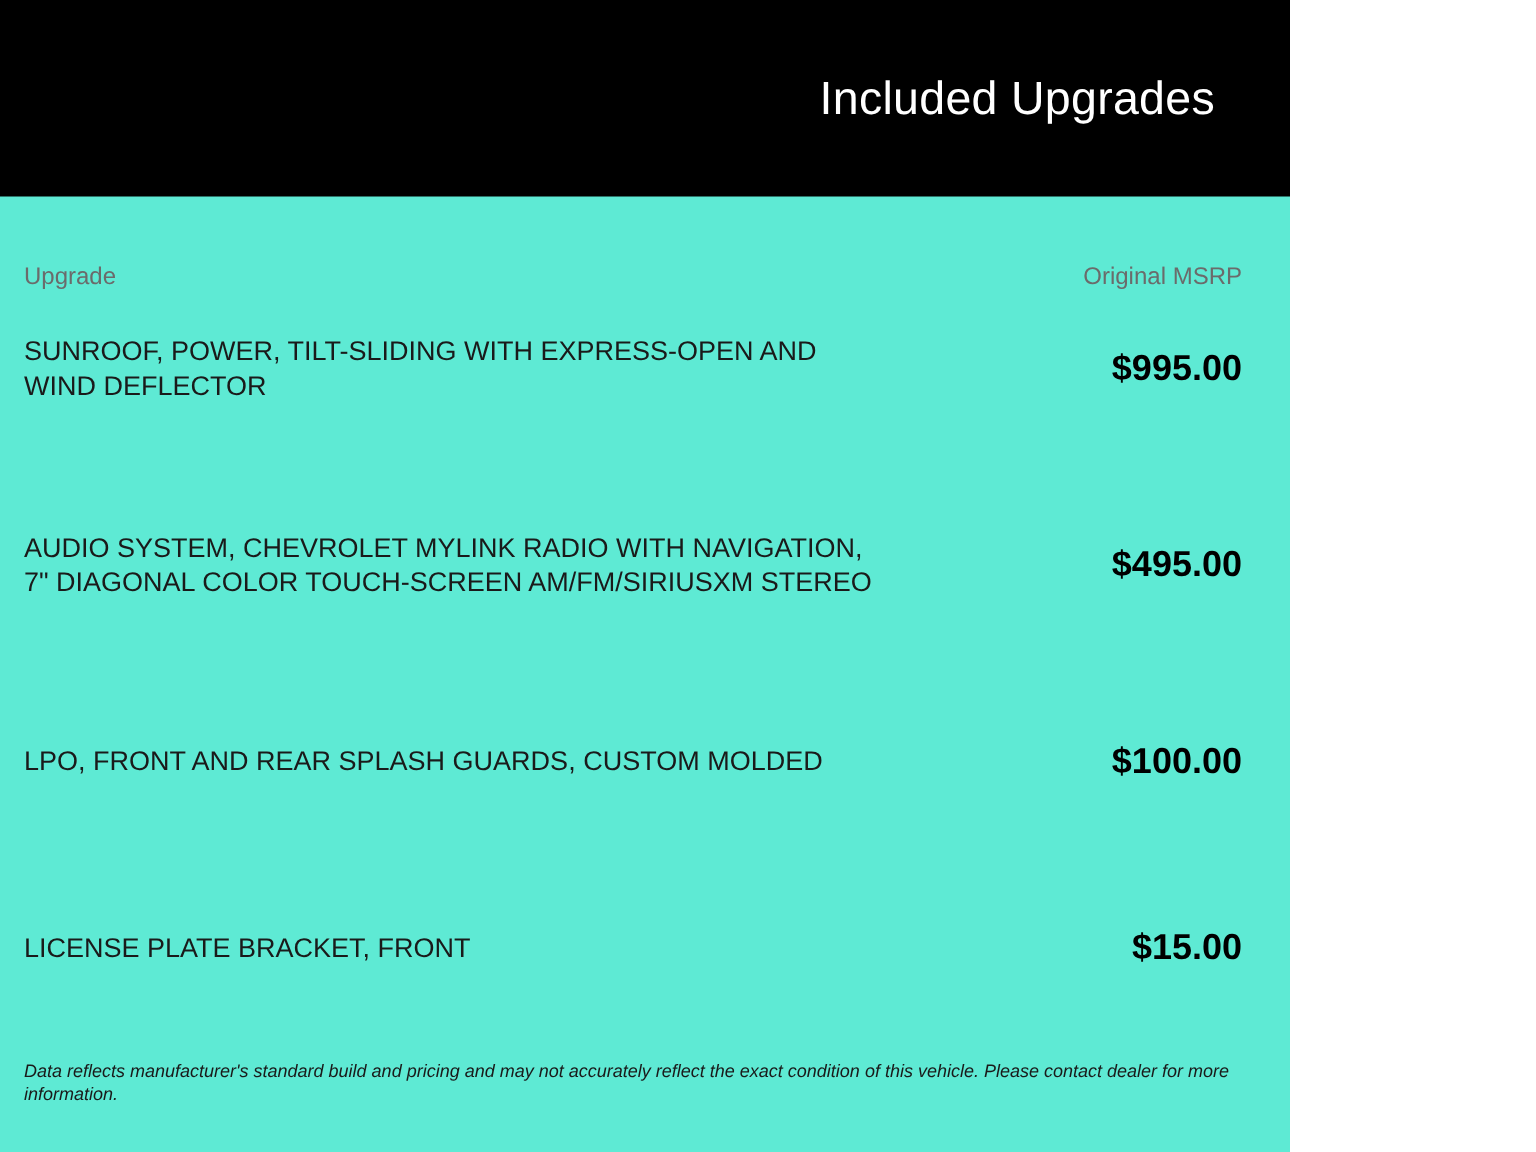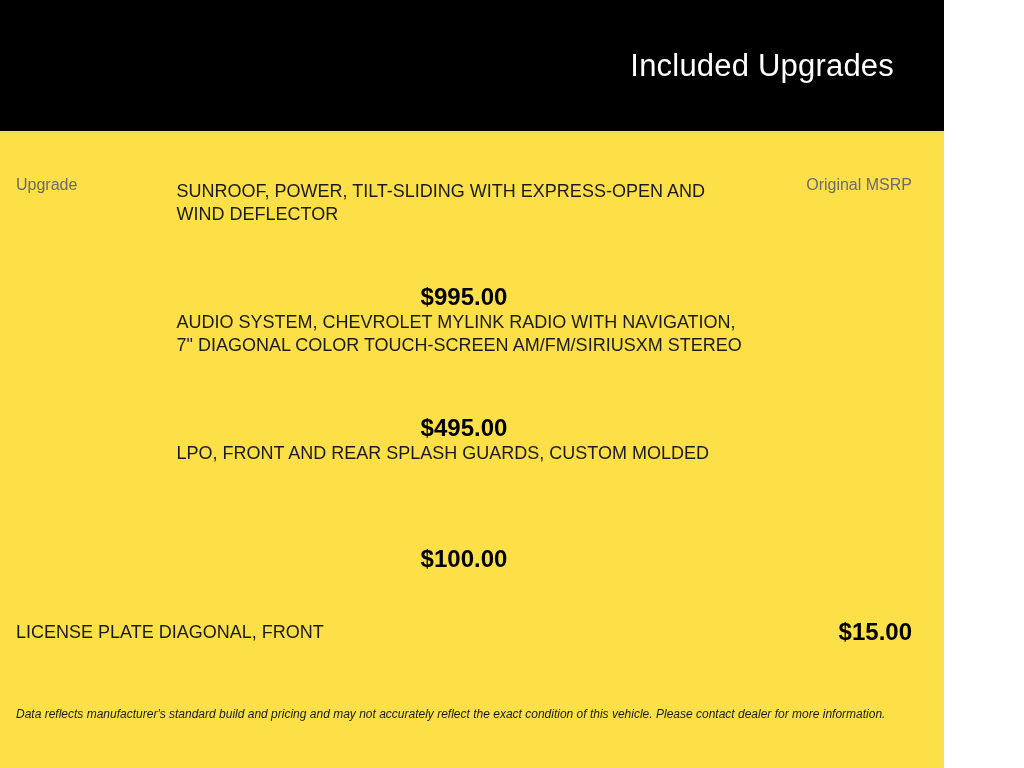--- a/index.html
+++ b/index.html
@@ -8,23 +8,23 @@
     background: #ffffff;
   }
   body {
     width: 1024px;
     height: 768px;
     font-family: "Liberation Sans", sans-serif;
     color: #1a1a1a;
     overflow: hidden;
   }
   .page {
-    width: 944px;
+    width: 860px;
     height: 768px;
-    background: #fde047;
+    background: #5eead4;
   }
   .hero {
     height: 131px;
     background: #000000;
     display: flex;
     align-items: center;
     justify-content: flex-end;
     padding-right: 50px;
     box-sizing: border-box;
   }
@@ -52,21 +52,21 @@
     color: #6b6b6b;
     font-size: 16px;
     line-height: 18px;
     font-weight: 400;
   }
   .row {
     display: flex;
     justify-content: space-between;
     align-items: center;
   }
-  .row-h131 { height: 131px; flex-direction: column; }
+  .row-h131 { height: 131px; }
   .row-h118 { height: 118px; }
   .upgrade-name {
     margin: 0;
     width: 575px;
     font-size: 18px;
     line-height: 23px;
     color: #1a1a1a;
     font-weight: 400;
   }
   .upgrade-price {
@@ -109,21 +109,21 @@
       <p class="upgrade-name">AUDIO SYSTEM, CHEVROLET MYLINK RADIO WITH NAVIGATION, 7" DIAGONAL COLOR TOUCH-SCREEN AM/FM/SIRIUSXM STEREO</p>
       <span class="upgrade-price">$495.00</span>
     </div>
 
     <div class="row row-h131">
       <p class="upgrade-name">LPO, FRONT AND REAR SPLASH GUARDS, CUSTOM MOLDED</p>
       <span class="upgrade-price">$100.00</span>
     </div>
 
     <div class="row row-h118">
-      <p class="upgrade-name">LICENSE PLATE DIAGONAL, FRONT</p>
+      <p class="upgrade-name">LICENSE PLATE BRACKET, FRONT</p>
       <span class="upgrade-price">$15.00</span>
     </div>
 
     <p class="disclaimer">Data reflects manufacturer's standard build and pricing and may not accurately reflect the exact condition of this vehicle. Please contact dealer for more information.</p>
 
   </main>
 
 </div>
 
 </body></html>

